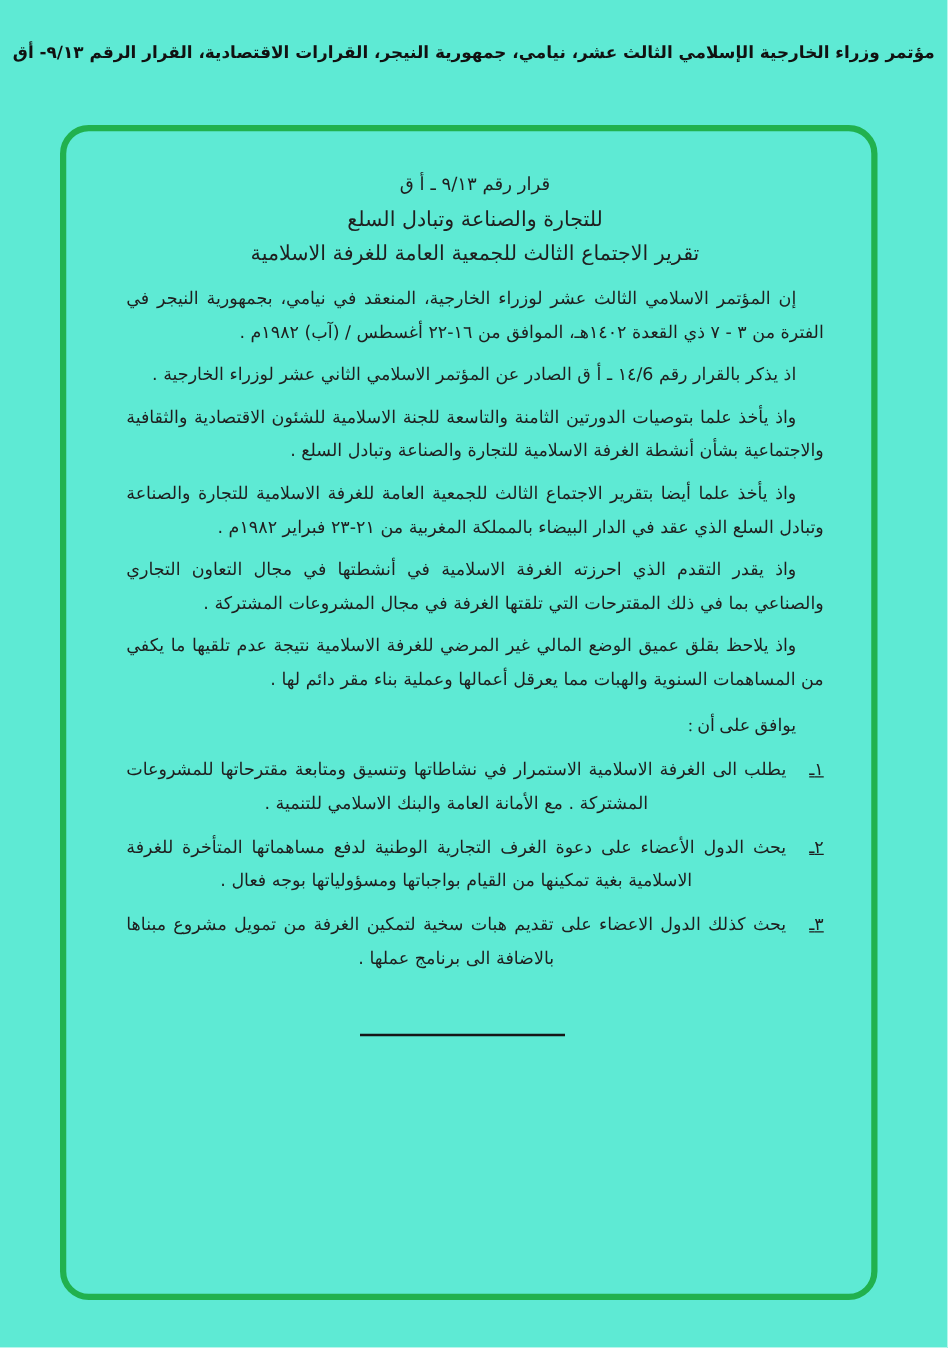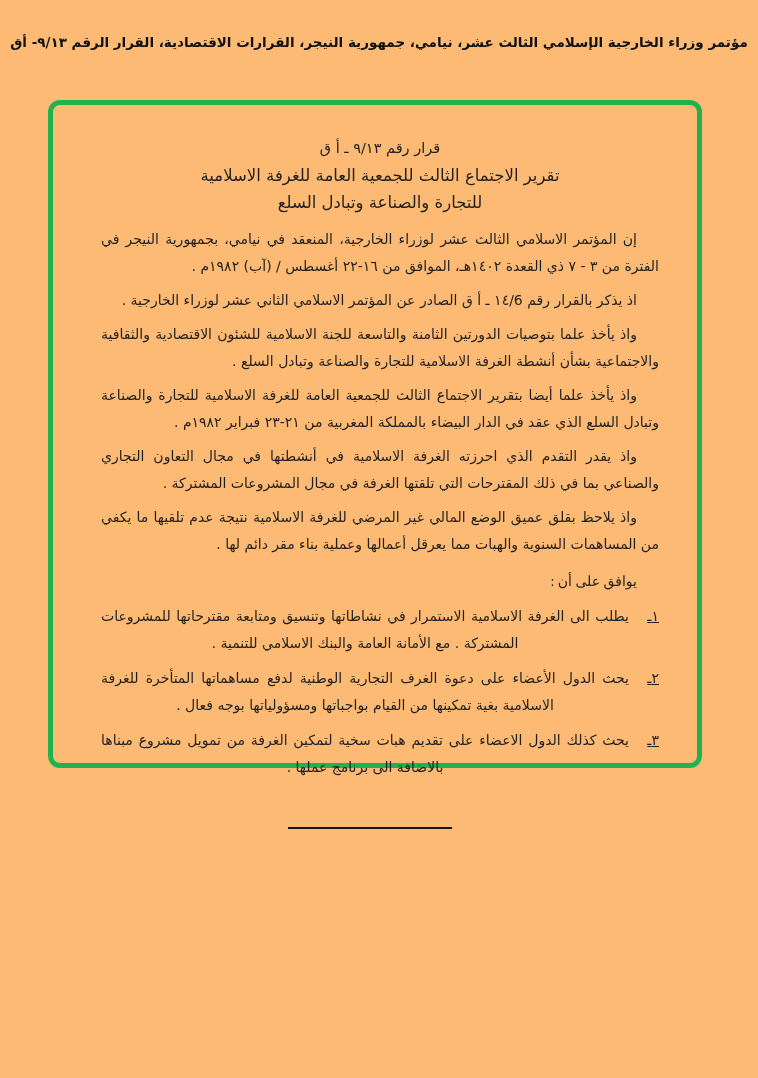--- a/index.html
+++ b/index.html
@@ -1,19 +1,19 @@
 <!DOCTYPE html>
 <html lang="ar"><head>
 <meta charset="utf-8">
 <style>
   html,body{margin:0;padding:0;background:#ffffff;}
   .page{
     position:relative;
     width:758px;height:1078px;
-    background:#fdba74;
+    background:#5eead4;
     font-family:"DejaVu Sans",sans-serif;
     color:#1c1c1c;
     overflow:hidden;
   }
   .top-header{
     direction:rtl;
     text-align:center;
     padding-top:34px;
   }
   .top-header .line1{
@@ -24,23 +24,23 @@
   }
   .top-header .line2{
     font-size:10.5px;
     font-weight:bold;
     margin-top:7px;
     color:#222;
   }
   .frame{
     position:absolute;
     left:48px;top:100px;
-    width:654px;height:668px;
+    width:654px;height:940px;
     border:5px solid #21b14e;
-    border-radius:12px;
+    border-radius:23px;
     box-sizing:border-box;
     padding:30px 38px 0 48px;
   }
   .doc{
     direction:rtl;
     font-size:14px;
     line-height:27px;
     color:#1f1f1f;
   }
   .title{
@@ -94,22 +94,22 @@
 
   <div class="top-header">
     <div class="line1">مؤتمر وزراء الخارجية الإسلامي الثالث عشر، نيامي، جمهورية النيجر، القرارات الاقتصادية، القرار الرقم ٩/١٣- أق</div>
   </div>
 
   <div class="frame">
     <div class="doc">
 
       <div class="title">
         <div class="t-num">قرار رقم ٩/١٣ ـ أ ق</div>
+        <div class="t-main">للتجارة والصناعة وتبادل السلع</div>
         <div class="t-main">تقرير الاجتماع الثالث للجمعية العامة للغرفة الاسلامية</div>
-        <div class="t-main">للتجارة والصناعة وتبادل السلع</div>
       </div>
 
       <p class="para">إن المؤتمر الاسلامي الثالث عشر لوزراء الخارجية، المنعقد في نيامي، بجمهورية النيجر في الفترة من ٣ - ٧ ذي القعدة ١٤٠٢هـ، الموافق من ١٦-٢٢ أغسطس / (آب) ١٩٨٢م .</p>
       <p class="para">اذ يذكر بالقرار رقم ١٤/6 ـ أ ق الصادر عن المؤتمر الاسلامي الثاني عشر لوزراء الخارجية .</p>
       <p class="para">واذ يأخذ علما بتوصيات الدورتين الثامنة والتاسعة للجنة الاسلامية للشئون الاقتصادية والثقافية والاجتماعية بشأن أنشطة الغرفة الاسلامية للتجارة والصناعة وتبادل السلع .</p>
       <p class="para">واذ يأخذ علما أيضا بتقرير الاجتماع الثالث للجمعية العامة للغرفة الاسلامية للتجارة والصناعة وتبادل السلع الذي عقد في الدار البيضاء بالمملكة المغربية من ٢١-٢٣ فبراير ١٩٨٢م .</p>
       <p class="para">واذ يقدر التقدم الذي احرزته الغرفة الاسلامية في أنشطتها في مجال التعاون التجاري والصناعي بما في ذلك المقترحات التي تلقتها الغرفة في مجال المشروعات المشتركة .</p>
       <p class="para">واذ يلاحظ بقلق عميق الوضع المالي غير المرضي للغرفة الاسلامية نتيجة عدم تلقيها ما يكفي من المساهمات السنوية والهبات مما يعرقل أعمالها وعملية بناء مقر دائم لها .</p>
 
       <p class="lead">يوافق على أن :</p>

